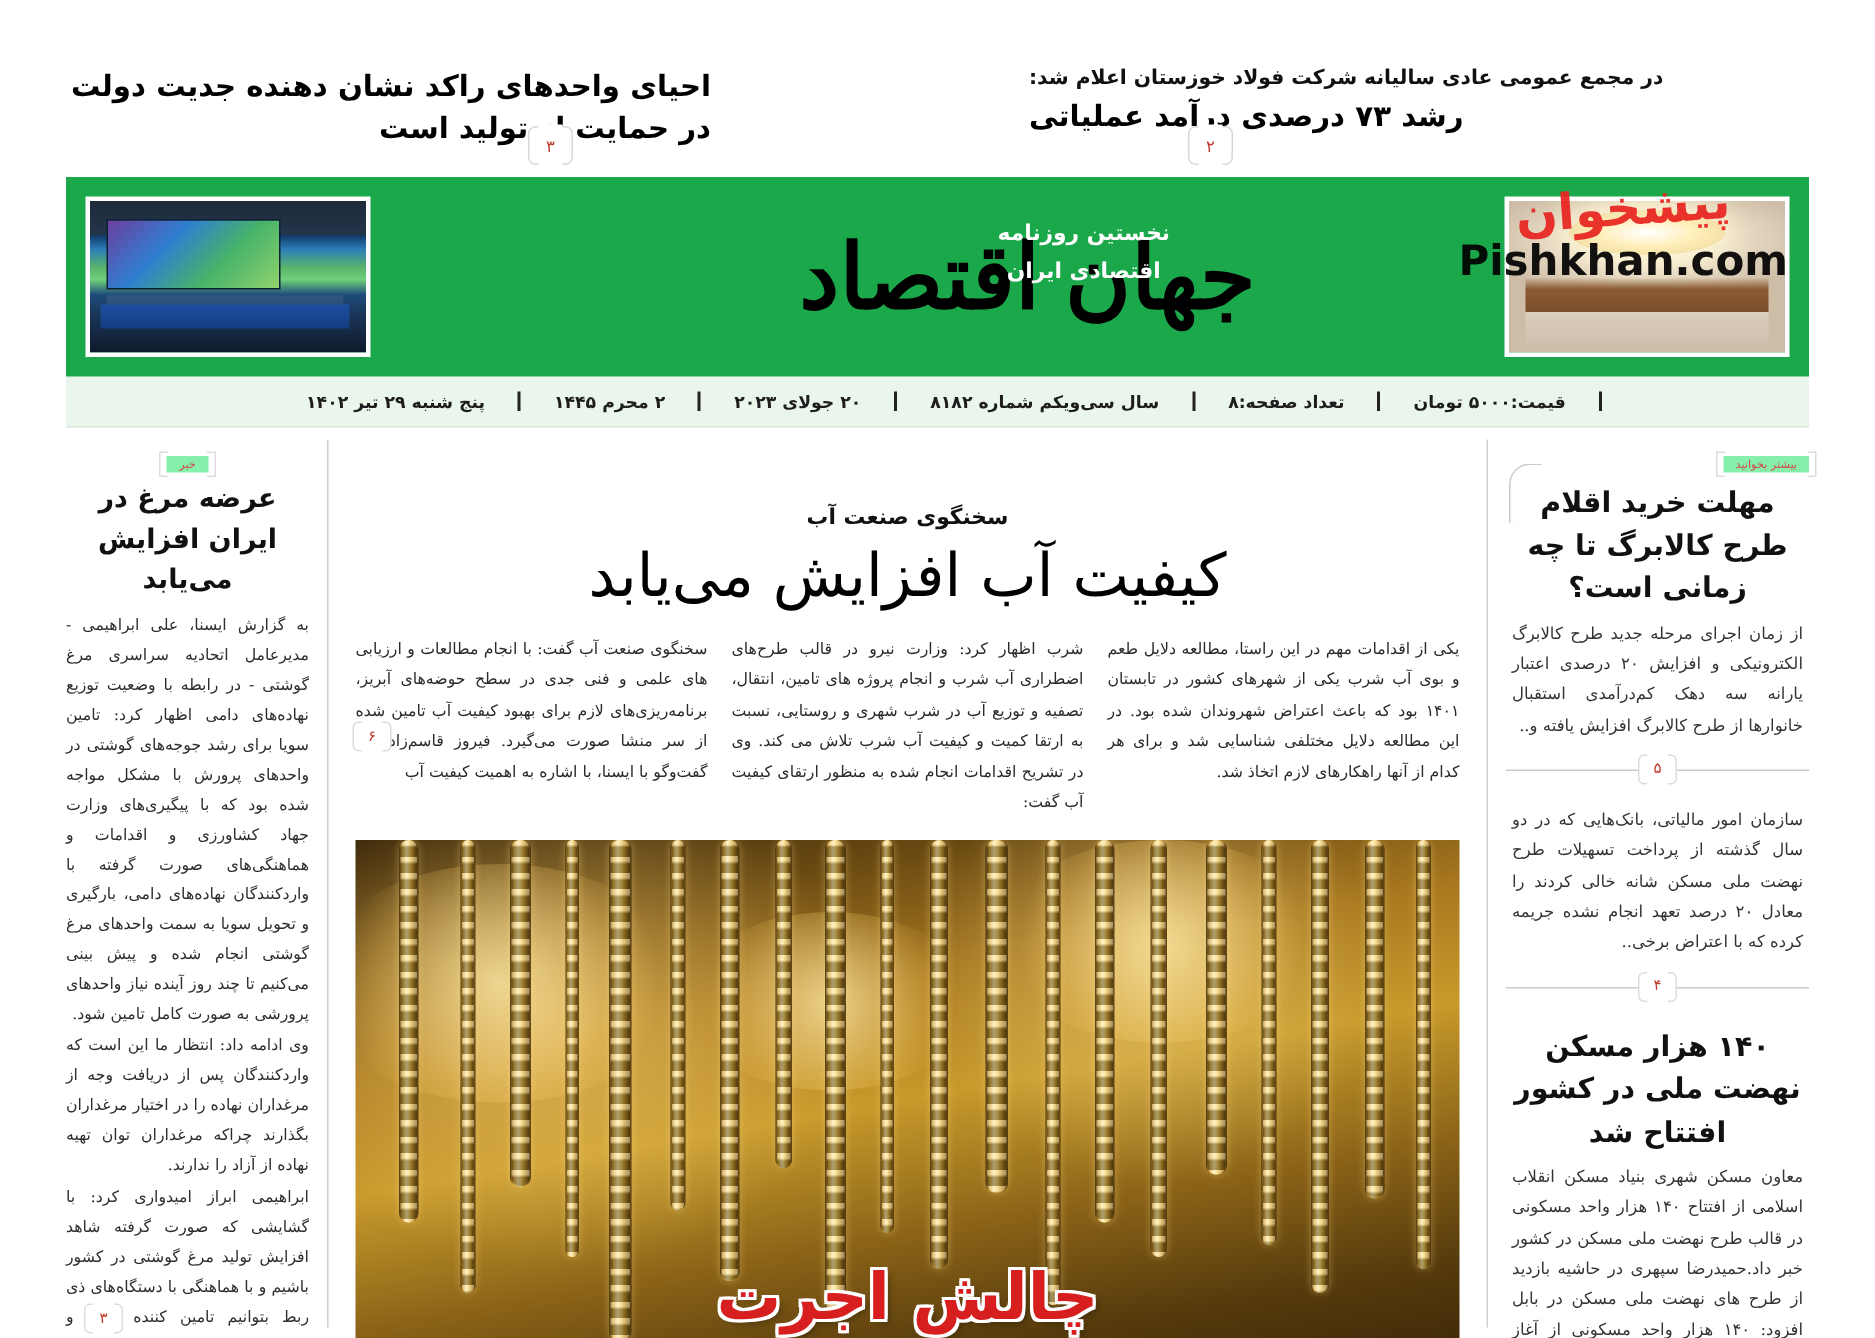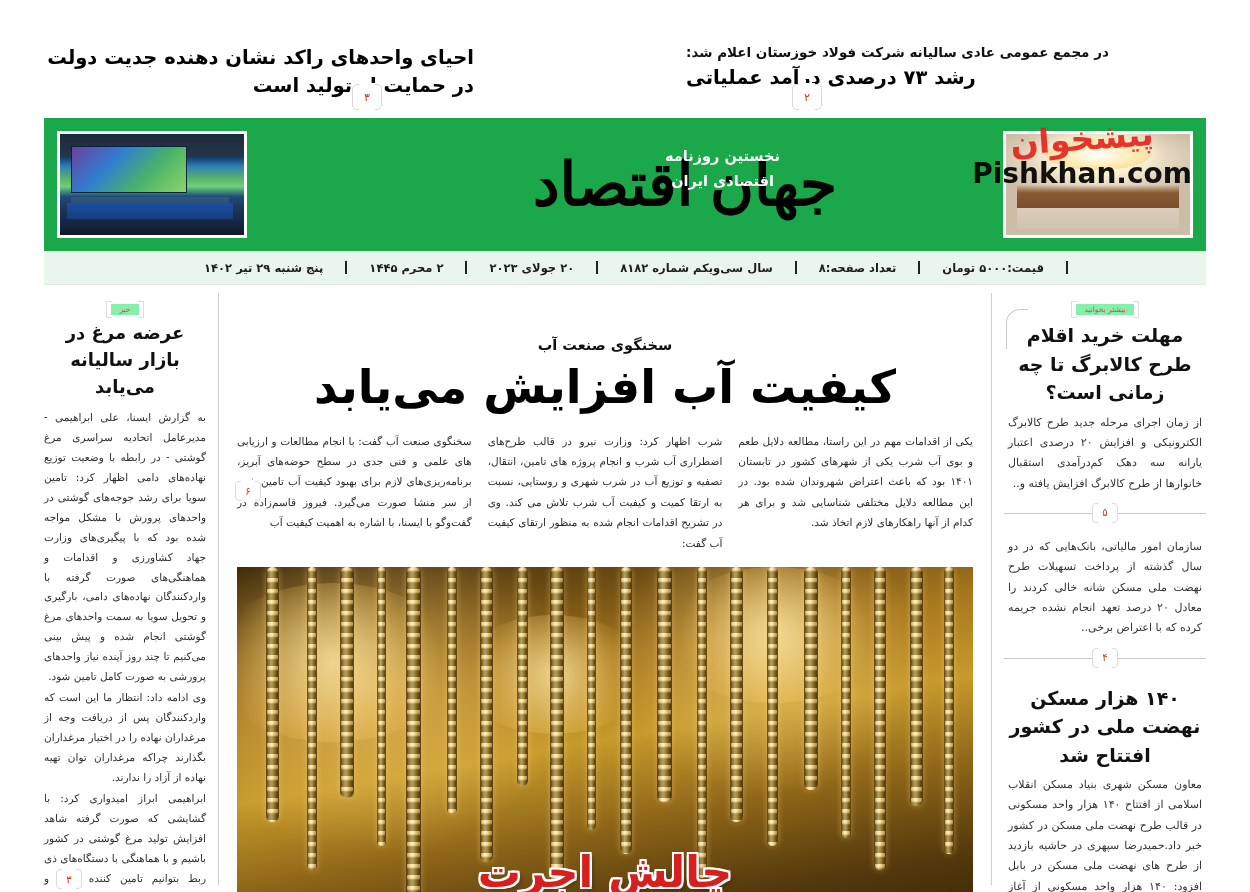--- a/index.html
+++ b/index.html
@@ -224,21 +224,21 @@
     border-right: 1px solid #cfcfcf;
     position: relative;
   }
 
   
   .side-block { position: relative; padding-bottom: 8px; }
   .side-block + .side-block { margin-top: 6px; }
   .side-tag-row {
     position: relative;
     height: 18px;
-    text-align: center;
+    text-align: right;
     margin-bottom: 4px;
   }
   .side-tag {
     display: inline-block;
     font-size: 7.5px;
     color: #d14a4a;
     padding: 1px 8px;
     position: relative;
     background: #86efac;
   }
@@ -315,22 +315,22 @@
   .center-kicker {
     text-align: center;
     font-size: 14.5px;
     font-weight: 700;
     color: #111;
     margin-bottom: 6px;
     margin-top: 4px;
   }
   .center-headline {
     text-align: center;
-    font-size: 46px;
-    font-weight: 700;
+    font-size: 40px;
+    font-weight: 400;
     color: #000;
     line-height: 1.25;
     letter-spacing: -1px;
     margin-bottom: 14px;
   }
   .center-cols {
     display: flex;
     flex-direction: row;
     gap: 16px;
     font-size: 10.5px;
@@ -555,21 +555,21 @@
           <div class="overlay-line">برای طلا</div>
         </div>
       </div>
     </div>
 
     <div class="col-left">
       <div class="left-tag-row">
         <div class="side-rule"></div>
         <span class="side-tag">خبر</span>
       </div>
-      <div class="left-title">عرضه مرغ در بازار سالیانه می‌یابد</div>
+      <div class="left-title">عرضه مرغ در ایران افزایش می‌یابد</div>
       <div class="left-body">
         <p>به گزارش ایسنا، علی ابراهیمی - مدیرعامل اتحادیه سراسری مرغ گوشتی - در رابطه با وضعیت توزیع نهاده‌های دامی اظهار کرد: تامین سویا برای رشد جوجه‌های گوشتی در واحدهای پرورش با مشکل مواجه شده بود که با پیگیری‌های وزارت جهاد کشاورزی و اقدامات و هماهنگی‌های صورت گرفته با واردکنندگان نهاده‌های دامی، بارگیری و تحویل سویا به سمت واحدهای مرغ گوشتی انجام شده و پیش بینی می‌کنیم تا چند روز آینده نیاز واحدهای پرورشی به صورت کامل تامین شود.</p>
         <p>وی ادامه داد: انتظار ما این است که واردکنندگان پس از دریافت وجه از مرغداران نهاده را در اختیار مرغداران بگذارند چراکه مرغداران توان تهیه نهاده از آزاد را ندارند.</p>
         <p>ابراهیمی ابراز امیدواری کرد: با گشایشی که صورت گرفته شاهد افزایش تولید مرغ گوشتی در کشور باشیم و با هماهنگی با دستگاه‌های ذی ربط بتوانیم تامین کننده داخل و صادرکننده به کشورهای هدف باشیم.وی افزود: طبق گزارشات حمل سویا از محل کارخانجات روغن کشی به سمت واحدهای مرغداری آغاز شده و روز پنجشنبه گزارش کاملی بابت چگونگی برطرف شدن مشکلات واحدهای مرغداری را بررسی خواهیم کرد تا مشکلات مرتفع شود.</p>
       </div>
       <div class="pg-badge-sm left-pg">۳</div>
     </div>
 
   </div>
 </div>

